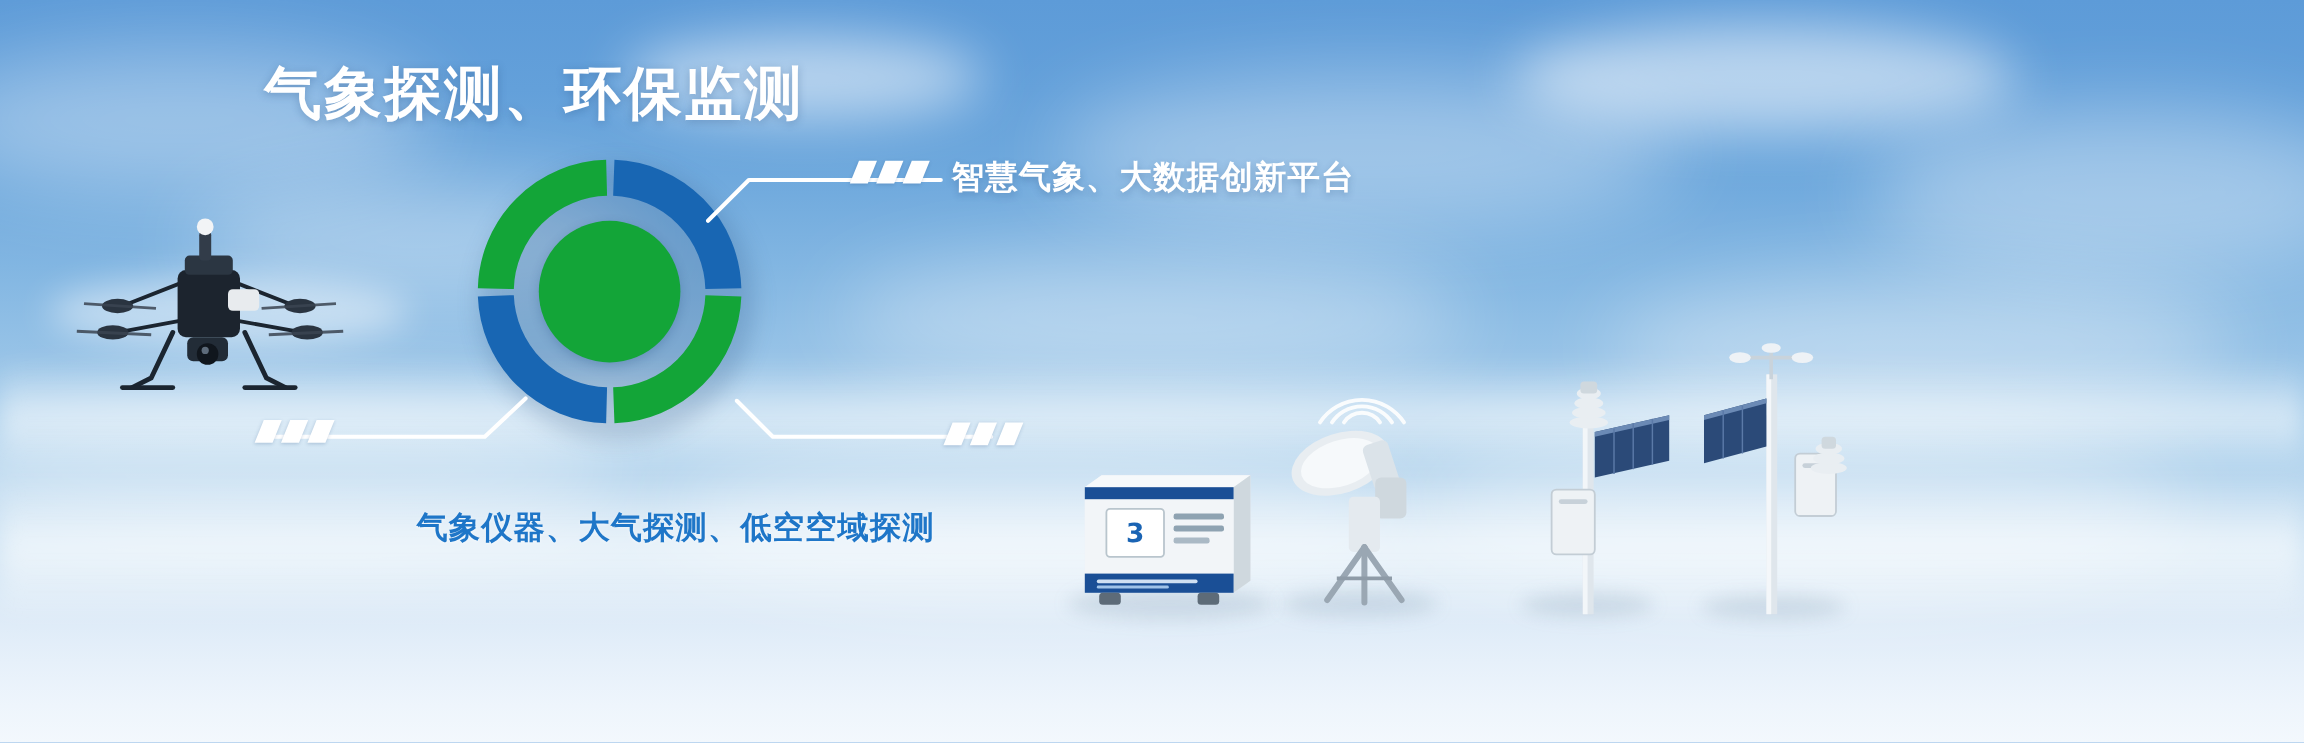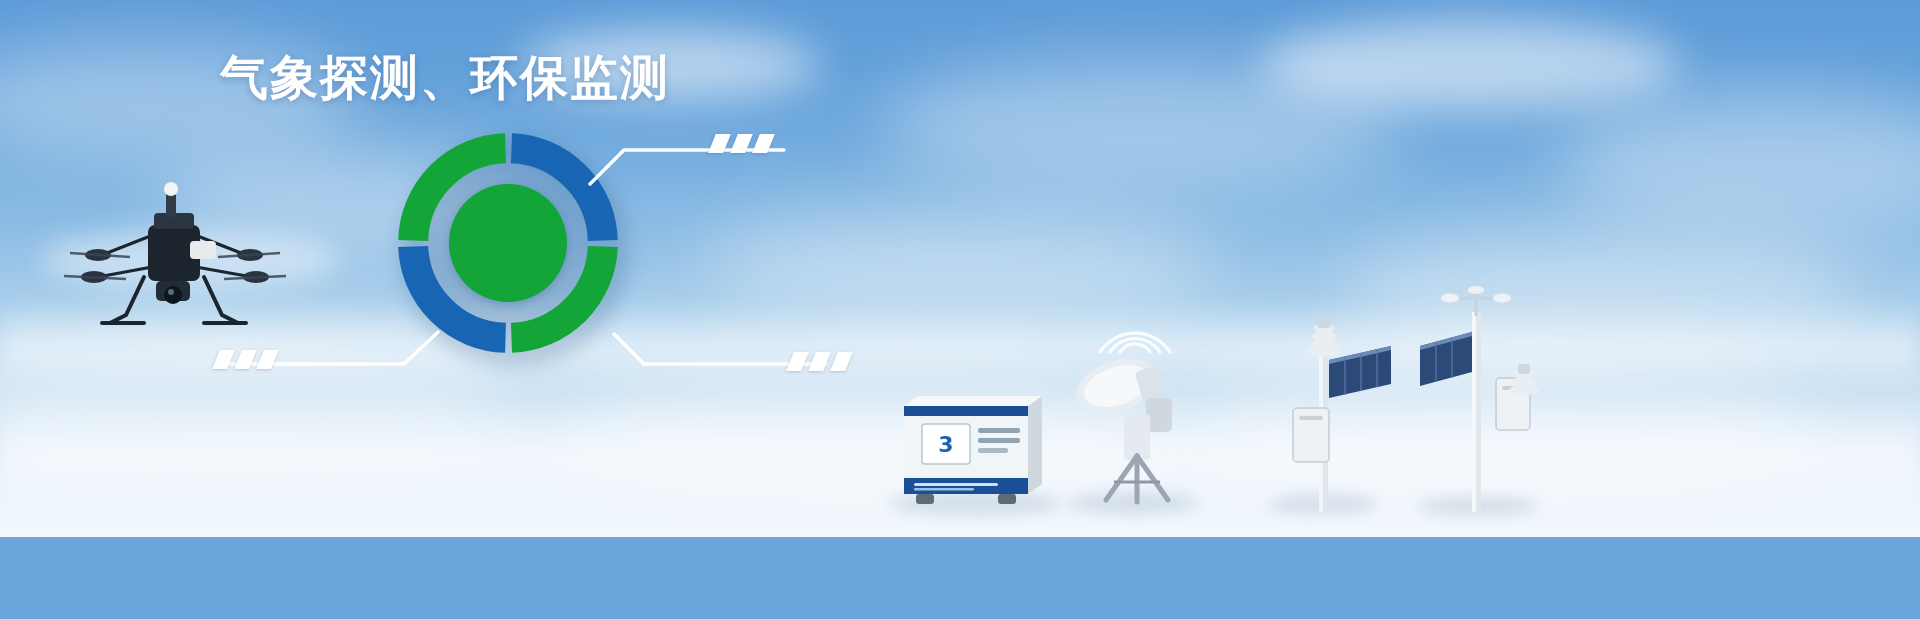--- a/index.html
+++ b/index.html
@@ -4,21 +4,21 @@
 <style>
   * { margin:0; padding:0; box-sizing:border-box; }
   html,body { width:1920px; height:619px; overflow:hidden; }
   body {
     font-family:"Liberation Sans","DejaVu Sans",sans-serif;
     position:relative; background:#6ca4dc;
   }
 
   
   #banner {
-    position:absolute; inset:0; width:1920px; height:537px; overflow:hidden;
+    position:absolute; inset:0; width:1920px; height:619px; overflow:hidden;
     background:
       linear-gradient(180deg,
         #5d9bd8 0%,
         #63a0da 12%,
         #6fa9dd 24%,
         #82b6e2 36%,
         #97c3e7 48%,
         #abd0ec 58%,
         #bedaf0 67%,
         #cfe4f4 75%,
@@ -170,38 +170,40 @@
   </div>
 
   <svg class="connector" style="left:588px; top:128px;" width="200" height="60" viewBox="0 0 200 60">
     <path d="M2 56 L36 22 L196 22" fill="none" stroke="#ffffff" stroke-width="3.4" stroke-linejoin="round" stroke-linecap="round"></path>
   </svg>
   <div class="dashes" style="left:712px; top:134px;">
     <i></i>
       <i></i>
       <i></i>
   </div>
+  <div id="label-top">智慧气象、大数据创新平台</div>
 
   <svg class="connector" style="left:612px; top:330px;" width="220" height="50" viewBox="0 0 220 50">
     <path d="M2 4 L32 34 L214 34" fill="none" stroke="#ffffff" stroke-width="3.4" stroke-linejoin="round" stroke-linecap="round"></path>
   </svg>
   <div class="dashes" style="left:790px; top:352px;">
     <i></i>
       <i></i>
       <i></i>
   </div>
 
   <svg class="connector" style="left:212px; top:330px;" width="230" height="50" viewBox="0 0 230 50">
     <path d="M6 34 L192 34 L226 2" fill="none" stroke="#ffffff" stroke-width="3.4" stroke-linejoin="round" stroke-linecap="round"></path>
   </svg>
   <div class="dashes" style="left:216px; top:350px;">
     <i></i>
       <i></i>
       <i></i>
   </div>
+  <div id="label-bottom">气象仪器、大气探测、低空空域探测</div>
 
   <div class="shadow-blob" style="left:890px; top:490px; width:170px; height:26px;"></div>
   <svg class="device" style="left:892px; top:388px;" width="160" height="120" viewBox="0 0 160 120">
     <path d="M12 18 L26 8 L150 8 L150 96 L136 106 L12 106 Z" fill="#e9eef2"></path>
     <path d="M12 18 L26 8 L150 8 L136 18 Z" fill="#f6f9fb"></path>
     <path d="M136 18 L150 8 L150 96 L136 106 Z" fill="#cfd8de"></path>
     <rect x="12" y="18" width="124" height="88" fill="#f2f5f8"></rect>
     <rect x="12" y="18" width="124" height="10" fill="#1a4f96"></rect>
     <rect x="12" y="90" width="124" height="16" fill="#1a4f96"></rect>
     <rect x="30" y="36" width="48" height="40" rx="3" fill="#ffffff" stroke="#b9c5cd" stroke-width="1.5"></rect>

